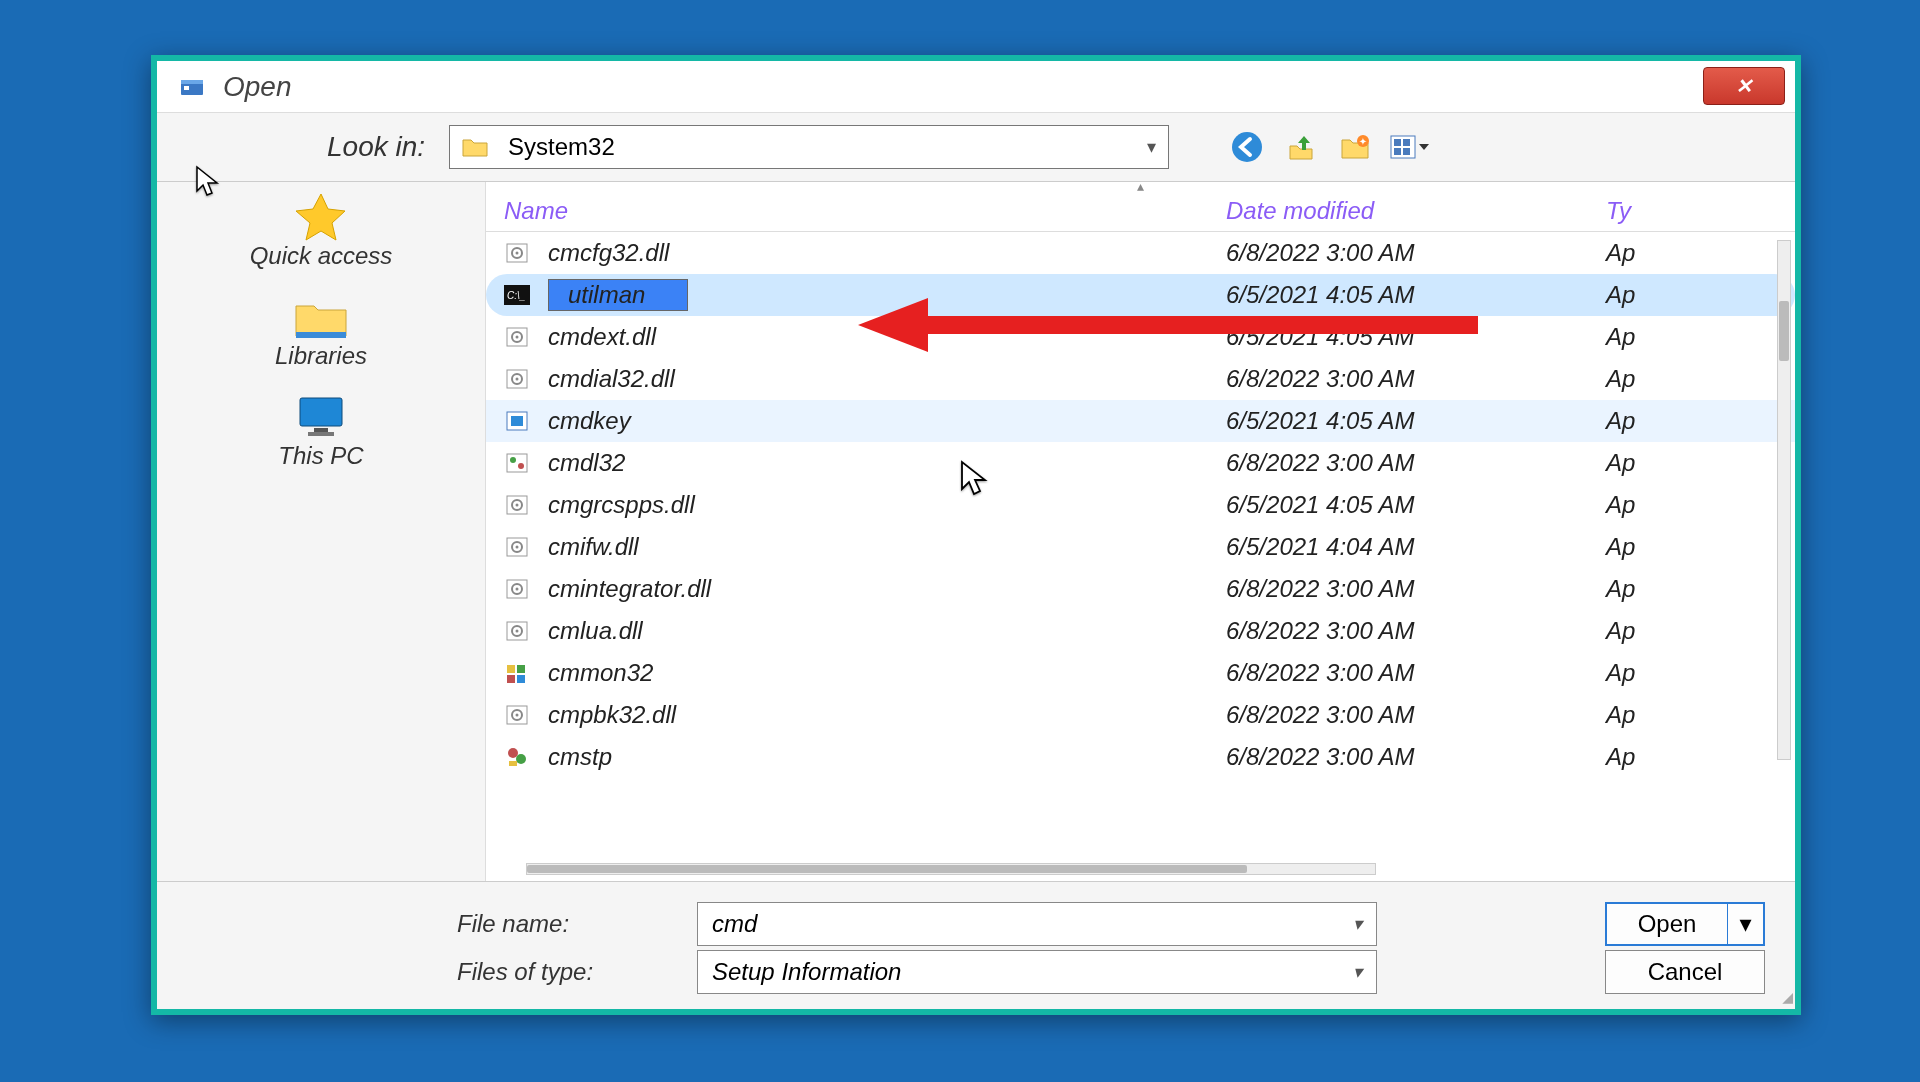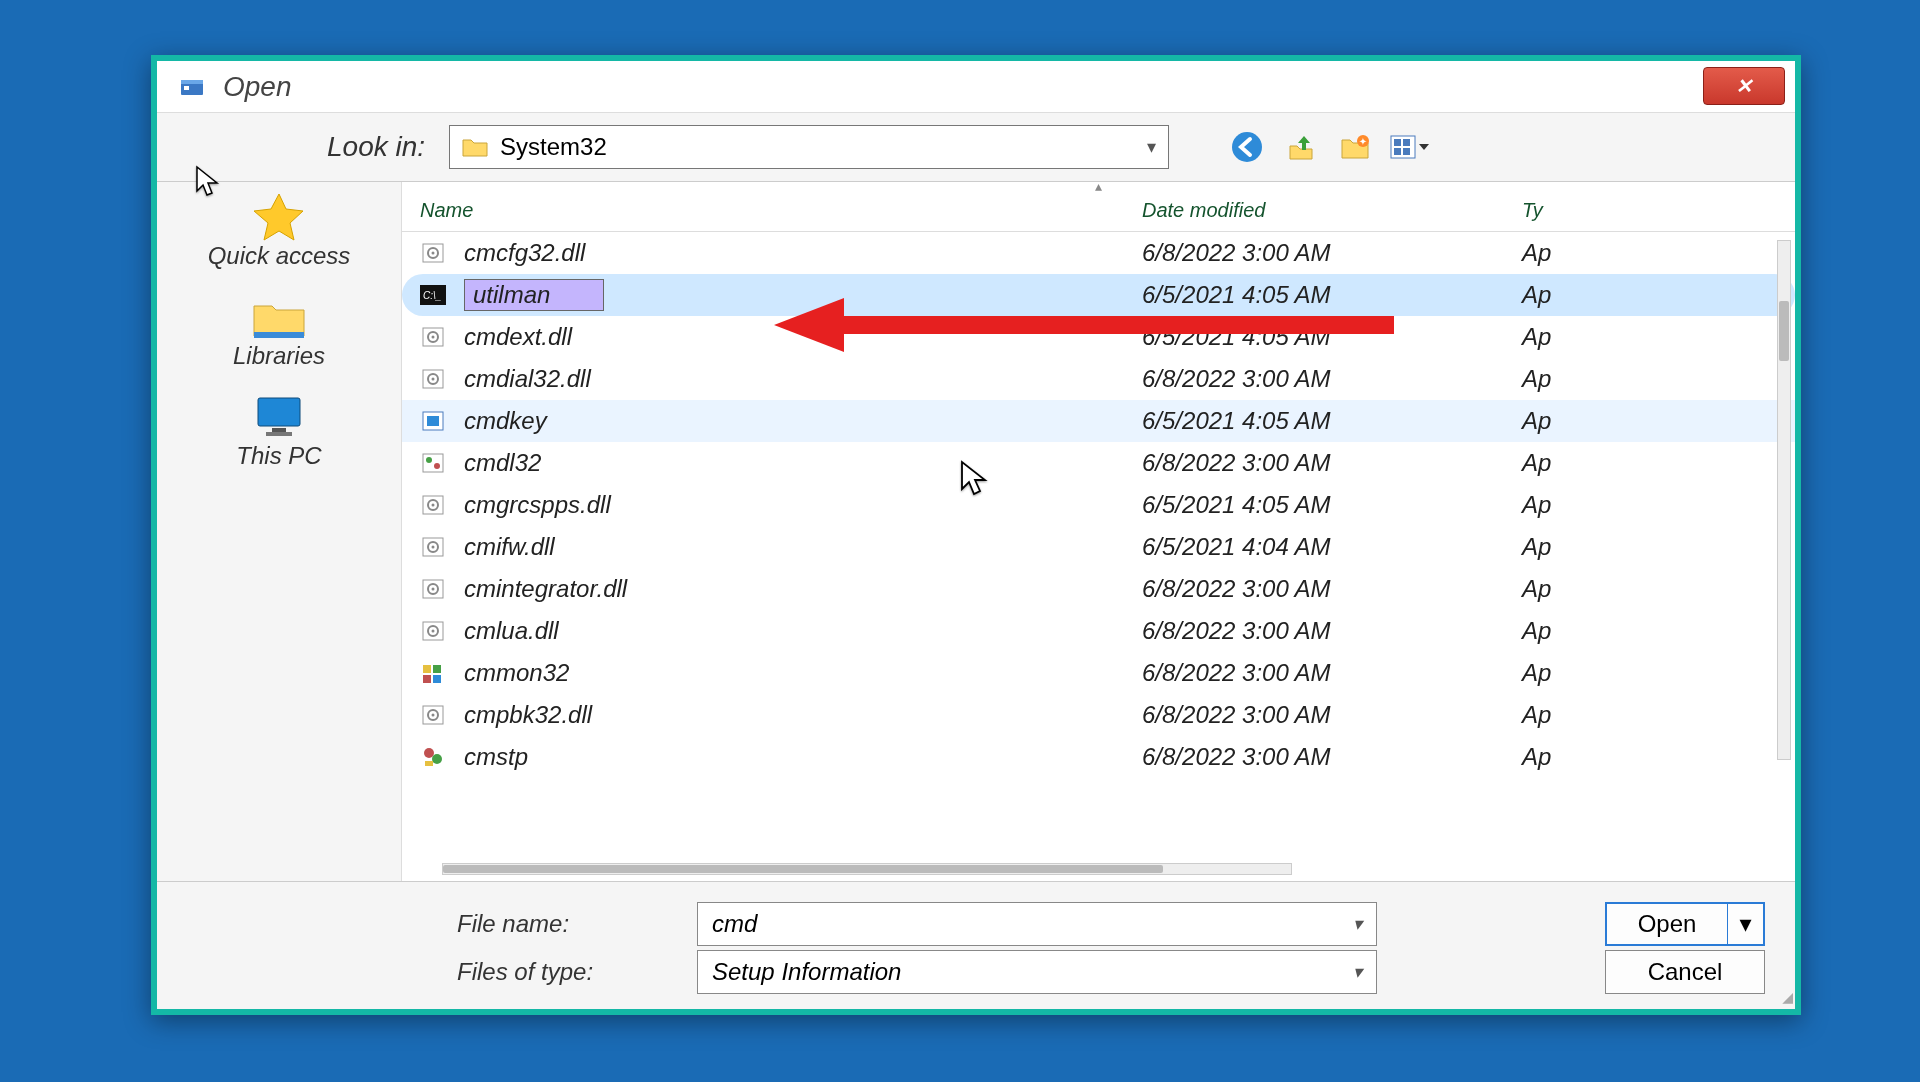--- a/index.html
+++ b/index.html
@@ -57,35 +57,36 @@
   }
   .lookin-label { font-size: 28px; color:#333; margin-right: 10px; font-style: italic;}
   .lookin-combo {
     width: 720px; height: 44px;
     border: 1px solid #777;
     background:#fff;
     display:flex; align-items:center;
     padding: 0 12px;
     font-size: 24px;
     position: relative;
+    gap: 8px;
   }
   .lookin-combo .folder-ic { width:26px;height:22px;margin-right:12px;}
   .lookin-combo .chev { position:absolute; right:12px; color:#555; font-size:18px;}
   .nav-btn {
     width:40px;height:40px; display:flex;align-items:center;justify-content:center;
     cursor:pointer;
   }
   .body-area {
     display:flex;
     height: 700px;
     background:#fff;
     border-top:1px solid #ccc;
   }
   .places {
-    width: 245px;
+    width: 329px;
     background:#f5f5f5;
     border-right:1px solid #ddd;
     display:flex; flex-direction:column;
     align-items:center;
     padding-top:10px;
     gap: 22px;
   }
   .place {
     display:flex; flex-direction:column; align-items:center;
     font-size:24px; font-style: italic; color:#333;
@@ -94,40 +95,40 @@
   .place .ic { width:60px;height:50px; display:flex;align-items:center;justify-content:center;}
   .listpane {
     flex:1;
     position: relative;
     overflow:hidden;
   }
   .list-header {
     height:42px;
     display:flex; align-items:center;
     border-bottom:1px solid #ddd;
-    font-style: italic; font-size:20px; color:#14532d;
+    font-style: italic; font-size:24px; color:#8b5cf6;
     background:#fff;
   }
   .col-name { width:740px; padding-left:18px;}
   .col-date { width:380px;font-style:italic;}
   .col-type { flex:1;}
   .file-rows { height: 580px; overflow:hidden; position:relative;}
   .row {
     height: 42px;
     display:flex; align-items:center;
     font-size:24px; font-style:italic; color:#222;
   }
   .row .c-name { width:740px; padding-left:18px; display:flex;align-items:center; gap:18px;}
   .row .c-date { width:380px;}
   .row .c-type { flex:1;}
   .row .fico { width:26px;height:26px; display:inline-flex;align-items:center;justify-content:center; flex-shrink:0;}
   .row.selected { background:#cfe8ff;border-radius:21px; }
   .row.hover { background:#eaf4ff; }
   .rename-box {
-    border:1px solid #666; background:#c4b5fd; padding:0 8px;
+    border:1px solid #666; background:#3b82f6; padding:0 19px;
     font-style: italic; font-size:24px; min-width:140px; height:32px; line-height:30px;
   }
   .arrow-overlay {
     position:absolute; left:372px; top:62px; pointer-events:none;
   }
   .bottom-area {
     padding: 20px 30px 10px 300px;
     background:#f5f5f5;
     border-top:1px solid #ccc;
   }

